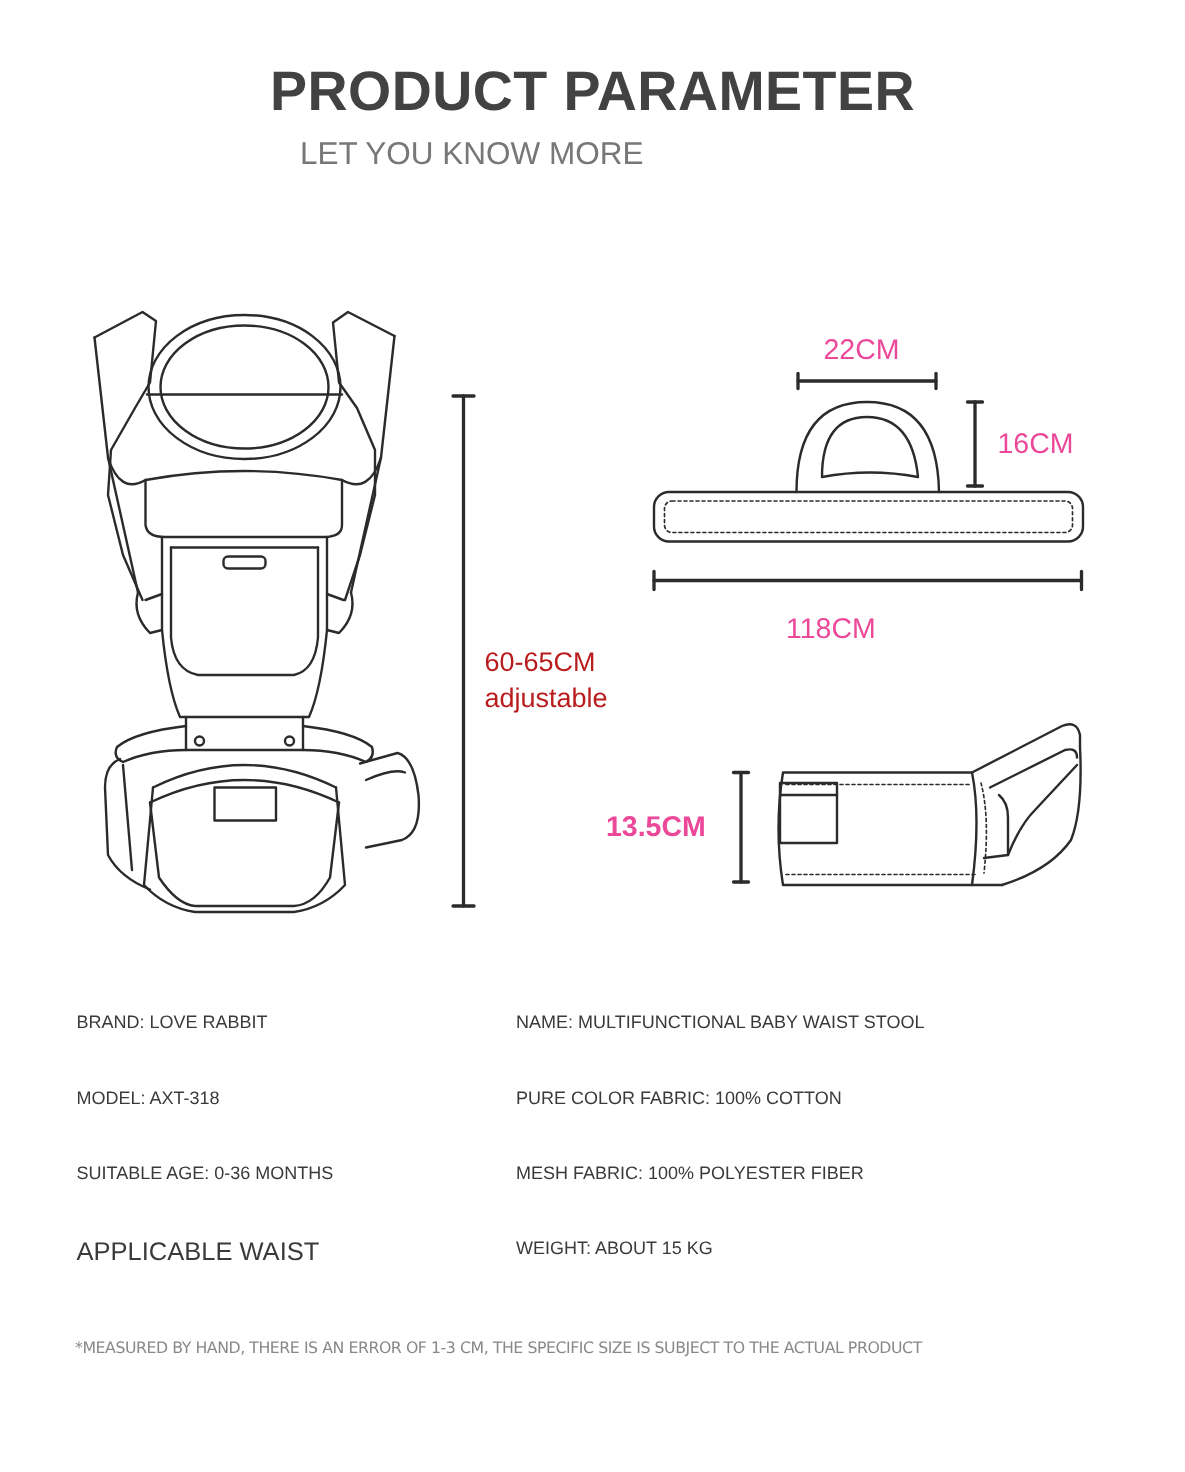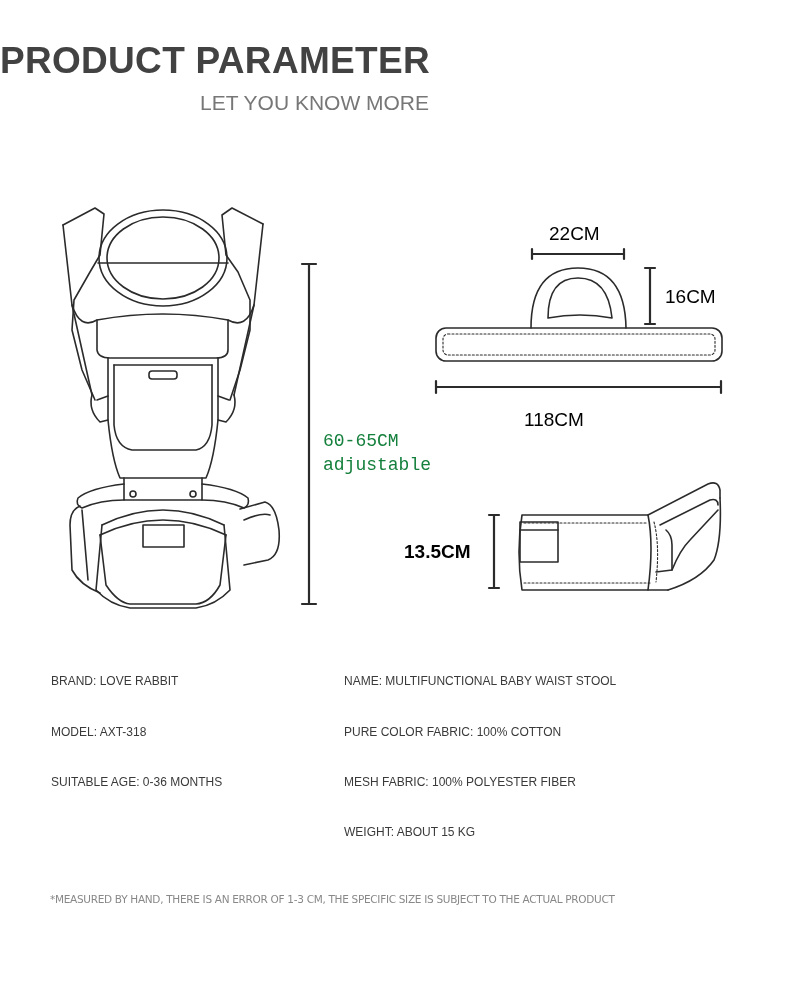--- a/index.html
+++ b/index.html
@@ -1,24 +1,24 @@
 <!DOCTYPE html>
 <html><head>
 <meta charset="utf-8">
 <style>
   html, body { margin:0; padding:0; background:#ffffff; }
   body { width:790px; height:981px; position:relative; overflow:hidden;
          font-family:"Liberation Sans", sans-serif; color:#333; }
   .abs { position:absolute; }
-  .title { left:0; width:790px; top:40px; font-size:37px; font-weight:bold;
+  .title { left:0; width:790px; top:40px; text-align:center; font-size:37px; font-weight:bold;
            color:#424242; letter-spacing:0.3px; }
   .subtitle { left:0; width:629px; top:91px; text-align:center; font-size:21px; color:#777; }
   svg.drawing { position:absolute; left:0; top:0; }
-  .dim-label { font-size:19px; color:#000000; white-space:nowrap; }
-  .dim-label.sans2 { font-family:Liberation Mono, monospace; font-size:18px; line-height:24px; color:#15803d; }
+  .dim-label { font-size:19px; color:#ec4899; white-space:nowrap; }
+  .dim-label.sans2 { font-family:Liberation Sans, sans-serif; font-size:18px; line-height:24px; color:#b91c1c; }
   .spec { font-size:12px; color:#3a3a3a; white-space:nowrap; }
   .spec-multi { font-size:17px; color:#3a3a3a; line-height:24px; }
   .footnote { font-family:"DejaVu Sans", sans-serif; font-size:10.5px; color:#888; white-space:nowrap; letter-spacing:-0.3px; }
 </style>
 </head>
 <body>
 
 <div class="abs title">PRODUCT PARAMETER</div>
 <div class="abs subtitle">LET YOU KNOW MORE</div>
 
@@ -126,20 +126,21 @@
 </div>
 <div class="abs dim-label" style="left:549px; top:223px;">22CM</div>
 <div class="abs dim-label" style="left:665px; top:286px;">16CM</div>
 <div class="abs dim-label" style="left:524px; top:396px;margin-top:13px;">118CM</div>
 <div class="abs dim-label" style="left:404px; top:541px;font-weight:bold;">13.5CM</div>
 
 <div class="abs spec" style="left:51px; top:674px;">BRAND: LOVE RABBIT</div>
 <div class="abs spec" style="left:51px; top:725px;">MODEL: AXT-318</div>
 <div class="abs spec" style="left:51px; top:775px;">SUITABLE AGE: 0-36 MONTHS</div>
 <div class="abs spec-multi" style="left:51px; top:823px;">
+  <div>APPLICABLE WAIST</div>
 </div>
 
 <div class="abs spec" style="left:344px; top:674px;">NAME: MULTIFUNCTIONAL BABY WAIST STOOL</div>
 <div class="abs spec" style="left:344px; top:725px;">PURE COLOR FABRIC: 100% COTTON</div>
 <div class="abs spec" style="left:344px; top:775px;">MESH FABRIC: 100% POLYESTER FIBER</div>
 <div class="abs spec" style="left:344px; top:825px;">WEIGHT: ABOUT 15 KG</div>
 
 <div class="abs footnote" style="left:50px; top:893px;">*MEASURED BY HAND, THERE IS AN ERROR OF 1-3 CM, THE SPECIFIC SIZE IS SUBJECT TO THE ACTUAL PRODUCT</div>
 
 </body></html>

